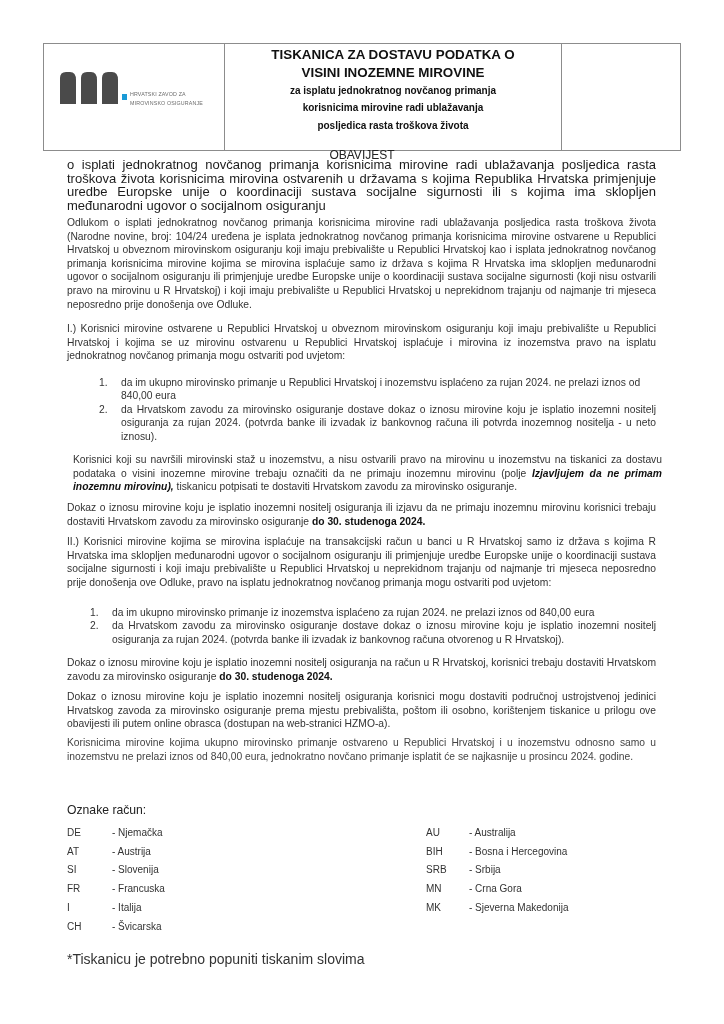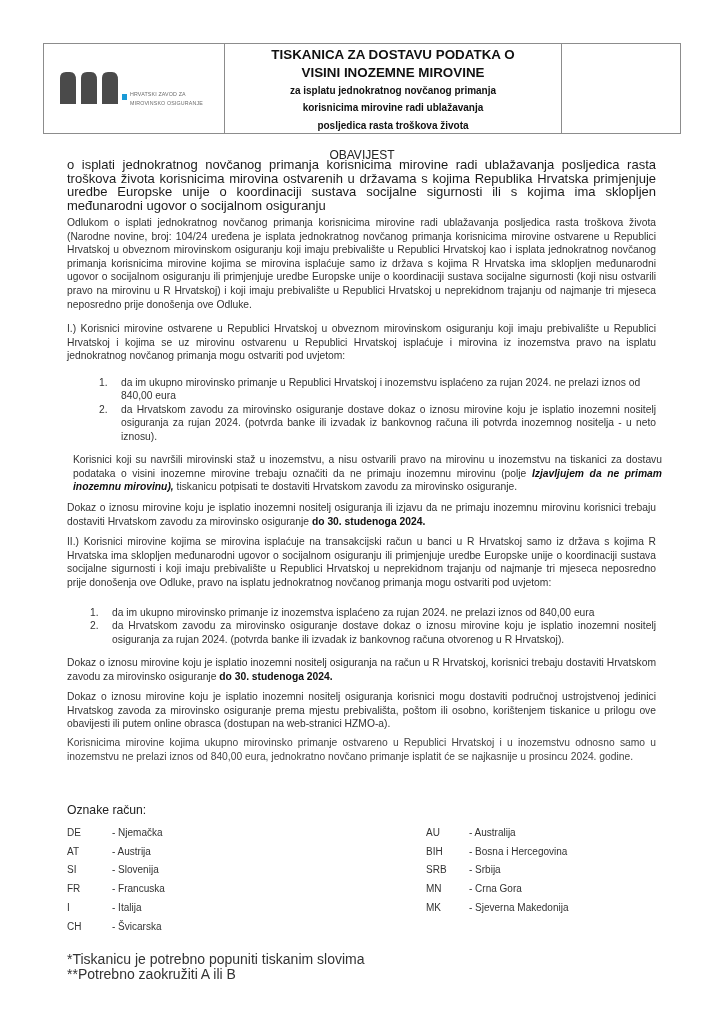--- a/index.html
+++ b/index.html
@@ -1,20 +1,20 @@
 <!DOCTYPE html>
 <html><head>
 <meta charset="utf-8">
 <style>
   * { box-sizing: border-box; margin: 0; padding: 0; }
   html, body { width: 724px; height: 1024px; background: #ffffff; overflow: hidden; }
   body { position: relative; font-family: "Liberation Sans", sans-serif; color: #2b2b2b; }
 
   .header-table {
-    position: absolute; left: 43px; top: 43px; width: 638px; height: 91px;
+    position: absolute; left: 43px; top: 43px; width: 638px; height: 108px;
     border: 1px solid #8c8c8c; display: flex;
   }
   .hcell-logo { width: 181px; border-right: 1px solid #8c8c8c; position: relative; }
   .hcell-title { width: 337px; border-right: 1px solid #8c8c8c; text-align: center; padding-top: 2px; }
   .hcell-empty { flex: 1; }
 
   .logo-bars { position: absolute; left: 16px; top: 28px; width: 60px; height: 32px; }
   .logo-square { position: absolute; left: 78px; top: 50px; width: 5px; height: 6px; background: #1a9ad6; }
   .logo-text { position: absolute; left: 86px; top: 46px; font-family: "Liberation Sans", sans-serif;
                font-size: 5.3px; line-height: 9px; color: #6b6b6b; letter-spacing: 0.15px; white-space: nowrap; }
@@ -174,14 +174,13 @@
       <span>- Crna Gora</span>
     </div>
   <div class="country-row">
       <span class="c-code">MK</span>
       <span>- Sjeverna Makedonija</span>
     </div>
 </div>
 
 <div class="footnotes">
   <div>*Tiskanicu je potrebno popuniti tiskanim slovima</div>
-  <div>**Potrebno zaokružiti A ili B</div>
 </div>
 
 </body></html>

